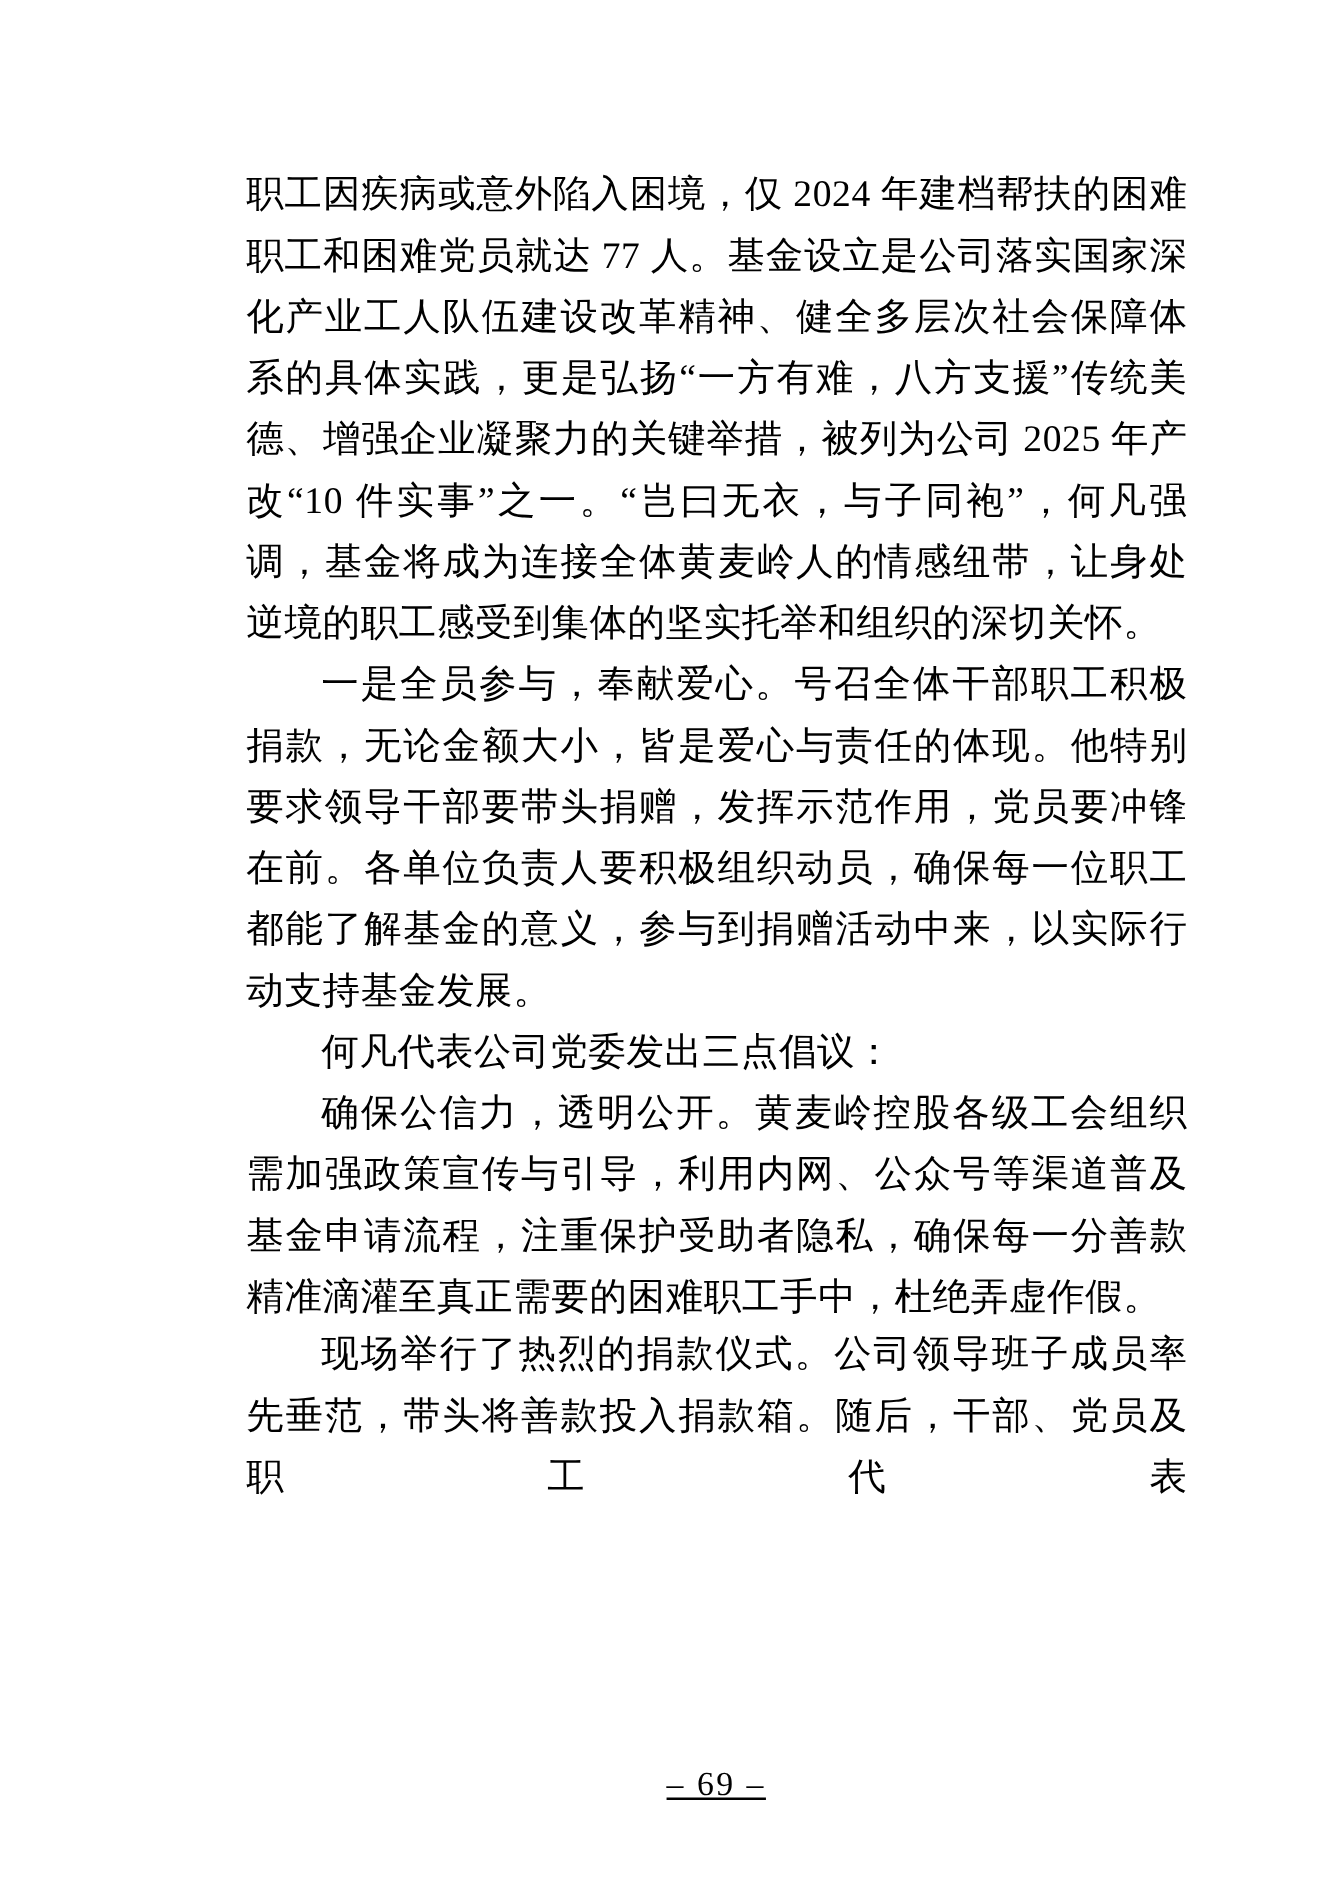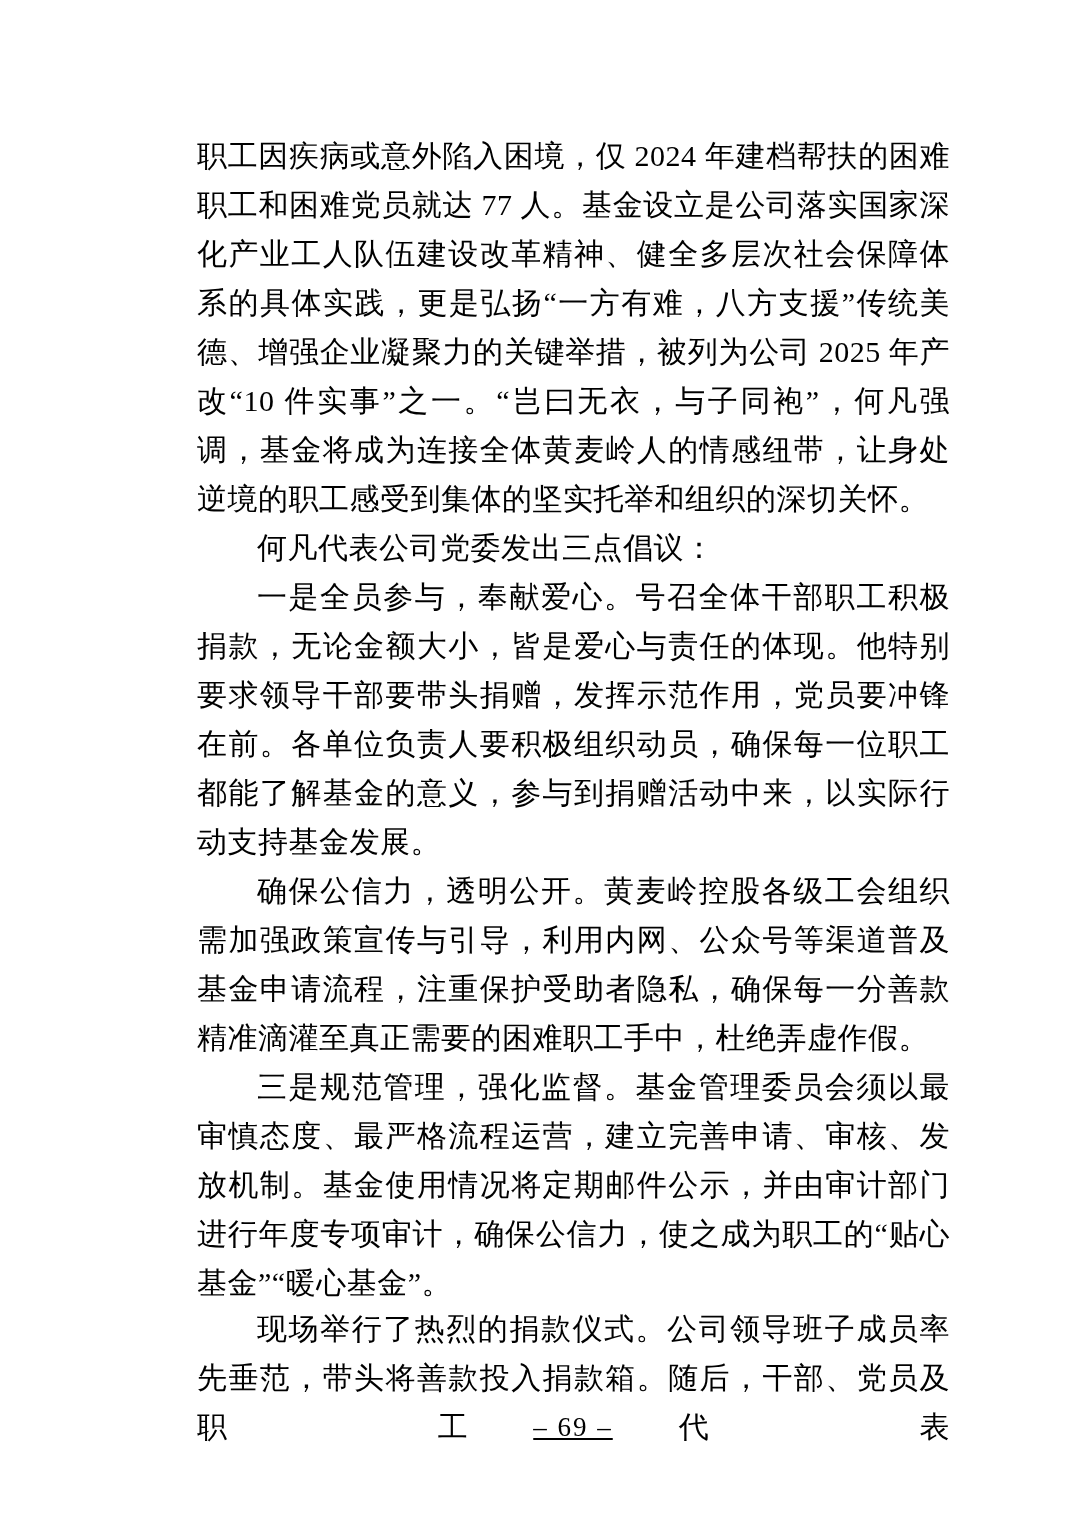--- a/index.html
+++ b/index.html
@@ -51,21 +51,20 @@
     color: #000000;
     text-decoration: underline;
   }
 </style>
 </head>
 <body>
 
 <div class="page">
   <div class="text-block">
     <p>职工因疾病或意外陷入困境，仅 2024 年建档帮扶的困难职工和困难党员就达 77 人。基金设立是公司落实国家深化产业工人队伍建设改革精神、健全多层次社会保障体系的具体实践，更是弘扬“一方有难，八方支援”传统美德、增强企业凝聚力的关键举措，被列为公司 2025 年产改“10 件实事”之一。“岂曰无衣，与子同袍”，何凡强调，基金将成为连接全体黄麦岭人的情感纽带，让身处逆境的职工感受到集体的坚实托举和组织的深切关怀。</p>
+    <p class="indent">一是全员参与，奉献爱心。号召全体干部职工积极捐款，无论金额大小，皆是爱心与责任的体现。他特别要求领导干部要带头捐赠，发挥示范作用，党员要冲锋在前。各单位负责人要积极组织动员，确保每一位职工都能了解基金的意义，参与到捐赠活动中来，以实际行动支持基金发展。</p>
     <p class="indent">何凡代表公司党委发出三点倡议：</p>
-    <p class="indent">一是全员参与，奉献爱心。号召全体干部职工积极捐款，无论金额大小，皆是爱心与责任的体现。他特别要求领导干部要带头捐赠，发挥示范作用，党员要冲锋在前。各单位负责人要积极组织动员，确保每一位职工都能了解基金的意义，参与到捐赠活动中来，以实际行动支持基金发展。</p>
     <p class="indent">确保公信力，透明公开。黄麦岭控股各级工会组织需加强政策宣传与引导，利用内网、公众号等渠道普及基金申请流程，注重保护受助者隐私，确保每一分善款精准滴灌至真正需要的困难职工手中，杜绝弄虚作假。</p>
-    <p class="indent">三是规范管理，强化监督。基金管理委员会须以最审慎态度、最严格流程运营，建立完善申请、审核、发放机制。基金使用情况将定期邮件公示，并由审计部门进行年度专项审计，确保公信力，使之成为职工的“贴心基金”“暖心基金”。</p>
     <p class="indent fill-last">现场举行了热烈的捐款仪式。公司领导班子成员率先垂范，带头将善款投入捐款箱。随后，干部、党员及职工代表</p>
   </div>
 
   <div class="page-number">– 69 –</div>
 </div>
 
 </body></html>

